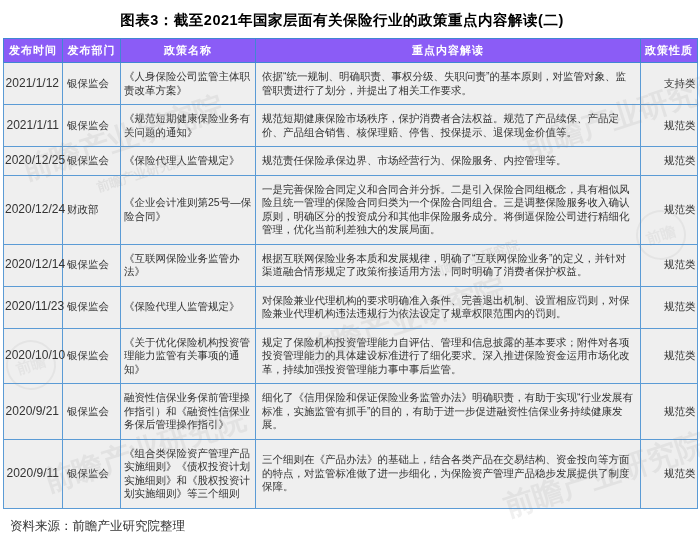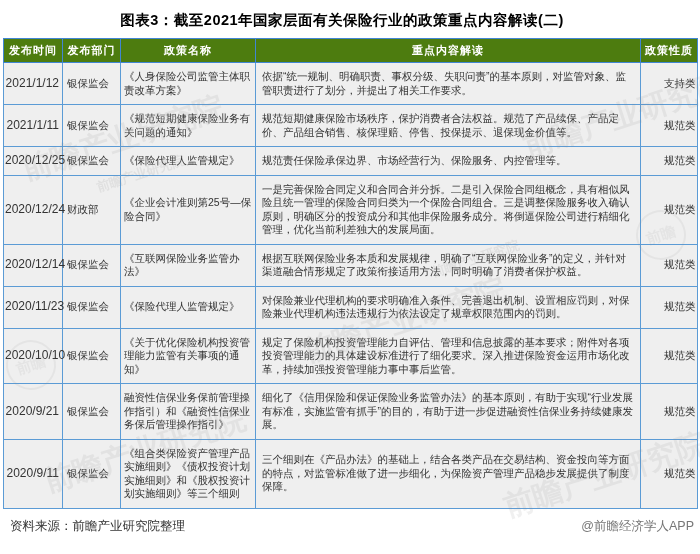--- a/index.html
+++ b/index.html
@@ -9,21 +9,21 @@
   }
   .title {
     text-align:center; font-weight:bold; font-size:14.5px; color:#000;
     padding:11px 16px 8px 0; letter-spacing:0.5px;
   }
   table.policy {
     border-collapse:collapse; table-layout:fixed; width:694px; margin:0 3px;
     border:1px solid #5b9bd5;
   }
   th {
-    background:#4d7c0f; color:#ffffff; font-weight:bold; font-size:11px;
+    background:#8b5cf6; color:#ffffff; font-weight:bold; font-size:11px;
     padding:4px 1px; border:1px solid #4186d3; text-align:center; letter-spacing:1px;
   }
   td {
     border:1px solid #5b9bd5; background:#efefef; color:#333333;
     font-size:10.5px; line-height:13.5px; padding:7px 4px; vertical-align:middle;
     word-break:break-all;
   }
   td.c-date   { text-align:right; padding-right:3px; padding-left:1px; white-space:nowrap; font-size:12px; }
   td.c-dept   { }
   td.c-policy { padding-left:3px; padding-right:2px; }
@@ -118,36 +118,35 @@
         <td class="c-date">2020/10/10</td>
         <td class="c-dept">银保监会</td>
         <td class="c-policy">《关于优化保险机构投资管理能力监管有关事项的通知》</td>
         <td class="c-content">规定了保险机构投资管理能力自评估、管理和信息披露的基本要求；附件对各项投资管理能力的具体建设标准进行了细化要求。深入推进保险资金运用市场化改革，持续加强投资管理能力事中事后监管。</td>
         <td class="c-nature">规范类</td>
       </tr>
       <tr>
         <td class="c-date">2020/9/21</td>
         <td class="c-dept">银保监会</td>
         <td class="c-policy">融资性信保业务保前管理操作指引）和《融资性信保业务保后管理操作指引》</td>
-        <td class="c-content">细化了《信用保险和保证保险业务监管办法》的基本原则，有助于实现“行业发展有标准，实施监管有抓手”的目的，有助于进一步促进融资性信保业务持续健康发展。</td>
+        <td class="c-content">细化了《信用保险和保证保险业务监管办法》明确职责，有助于实现“行业发展有标准，实施监管有抓手”的目的，有助于进一步促进融资性信保业务持续健康发展。</td>
         <td class="c-nature">规范类</td>
       </tr>
       <tr>
         <td class="c-date">2020/9/11</td>
         <td class="c-dept">银保监会</td>
         <td class="c-policy">《组合类保险资产管理产品实施细则》《债权投资计划实施细则》和《股权投资计划实施细则》等三个细则</td>
         <td class="c-content">三个细则在《产品办法》的基础上，结合各类产品在交易结构、资金投向等方面的特点，对监管标准做了进一步细化，为保险资产管理产品稳步发展提供了制度保障。</td>
         <td class="c-nature">规范类</td>
       </tr>
     </tbody>
   </table>
 
   <div class="footer">
     <span class="source">资料来源：前瞻产业研究院整理</span>
-    <span class="credit">@前瞻经济学人APP</span>
   </div>
 
   <div class="wm" style="left:18px; top:118px;">前瞻产业研究院</div>
   <div class="wm" style="left:300px; top:300px;">前瞻产业研究院</div>
   <div class="wm" style="left:520px; top:95px;">前瞻产业研究院</div>
   <div class="wm" style="left:40px; top:430px;">前瞻产业研究院</div>
   <div class="wm" style="left:500px; top:455px;">前瞻产业研究院</div>
   <div class="wm small" style="left:95px; top:165px;">前瞻产业研究院</div>
   <div class="wm small" style="left:430px; top:250px;">前瞻产业研究院</div>
   <div class="wm badge" style="left:6px; top:340px;">前瞻</div>

